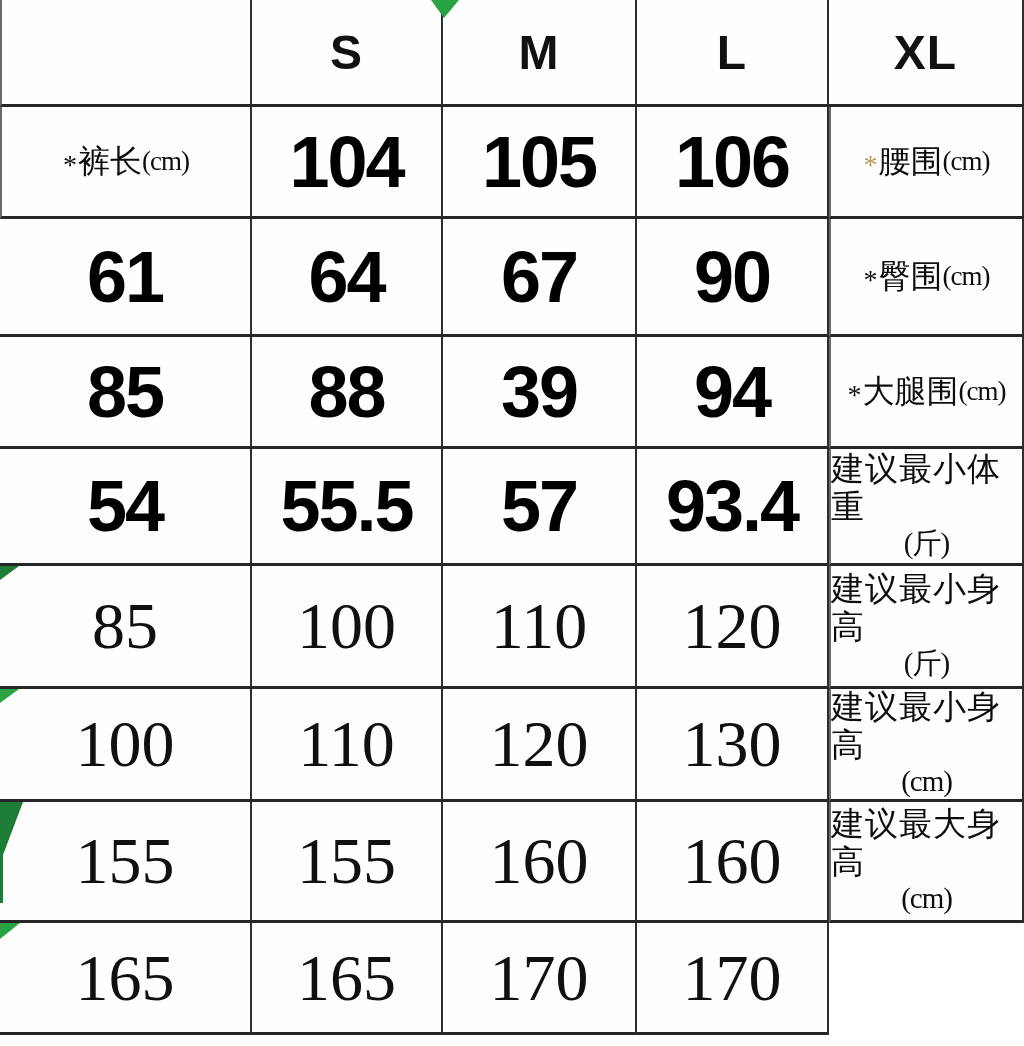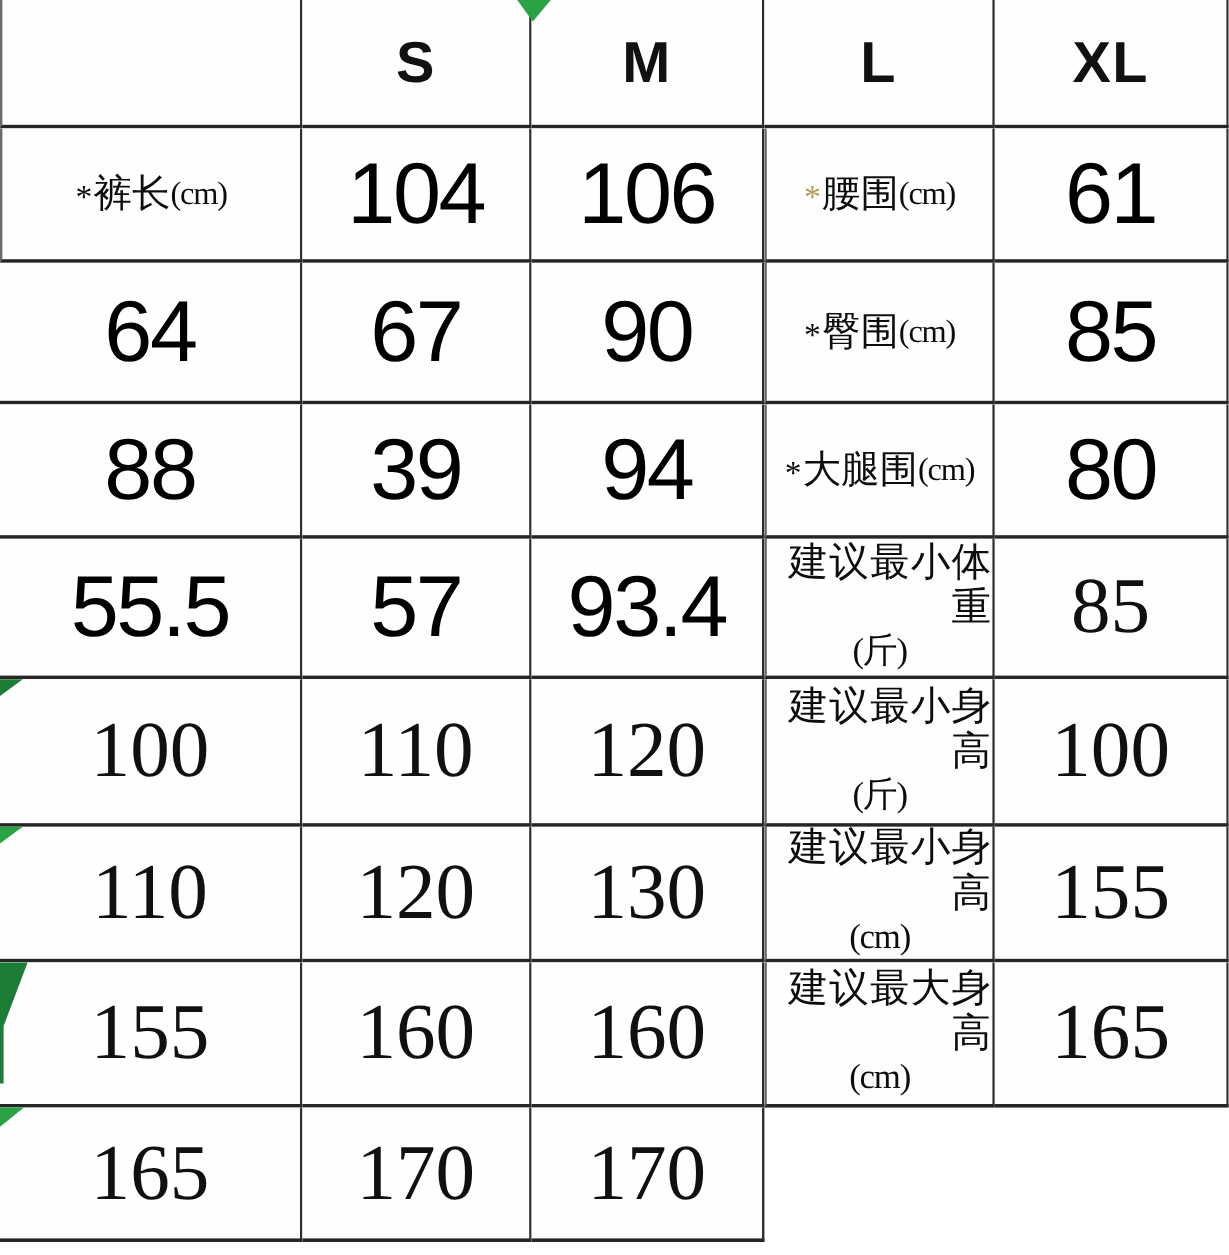--- a/index.html
+++ b/index.html
@@ -7,29 +7,29 @@
          font-family:"Liberation Serif","DejaVu Serif",serif;color:#0d0d0d;}
   .tbl{position:absolute;left:0;top:0;display:grid;
        grid-template-columns:252px 191px 194px 192px 195px;
        grid-template-rows:107px 112px 118px 112px 117px 123px 113px 121px 112px;
        width:1024px;}
   .cell{box-sizing:border-box;background:#fffefe;display:flex;align-items:center;justify-content:center;
         border-right:2px solid #2e2e2e;border-bottom:3px solid #262626;overflow:hidden;}
   .first-col{border-left:2px solid #6b6b6b;}
   .hdr{font-family:"Liberation Sans","DejaVu Sans",sans-serif;font-weight:bold;font-size:48px;
        letter-spacing:1px;color:#111;}
-  .num-bold{font-family:"Liberation Sans","DejaVu Sans",sans-serif;font-weight:400;font-size:72px;
+  .num-bold{font-family:"Liberation Sans","DejaVu Sans",sans-serif;font-weight:700;font-size:72px;
        letter-spacing:-2px;color:#000;}
   .num-serif{font-family:"Liberation Serif","DejaVu Serif",serif;font-weight:400;font-size:66px;color:#101010;}
   .rowlabel{font-size:32px;white-space:nowrap;}
   .rowlabel .star{font-size:28px;position:relative;top:3px;margin-right:1px;}
   .rowlabel .star.gold{color:#b49b5a;}
   .rowlabel .unit{font-size:27px;letter-spacing:-1px;font-weight:400;}
   .rowlabel.heavy .cjk{font-weight:400;}
-  .twoline{flex-direction:column;line-height:1.15;text-align:right;}
+  .twoline{flex-direction:column;line-height:1.15;text-align:left;}
   .twoline .l1{font-size:33px;letter-spacing:1px;}
   .twoline .l2{font-size:29px;letter-spacing:-1px;}
   .flags{position:absolute;left:0;top:0;width:1024px;height:1046px;pointer-events:none;}
 </style>
 </head>
 <body>
 
 <div class="stage">
   <div class="tbl">
 
@@ -38,20 +38,21 @@
     <div class="cell hdr">M</div>
     <div class="cell hdr">L</div>
     <div class="cell hdr">XL</div>
 
     <div class="cell first-col rowlabel">
       <span class="star">*</span>
         <span class="cjk">裤长</span>
         <span class="unit">(cm)</span>
     </div>
     <div class="cell num-bold">104</div>
+    <div class="cell num-bold">105</div>
     <div class="cell num-bold">106</div>
 
     <div class="cell first-col rowlabel heavy">
       <span class="star gold">*</span>
         <span class="cjk">腰围</span>
         <span class="unit">(cm)</span>
     </div>
     <div class="cell num-bold">61</div>
     <div class="cell num-bold">64</div>
     <div class="cell num-bold">67</div>
@@ -65,21 +66,21 @@
     <div class="cell num-bold">85</div>
     <div class="cell num-bold">88</div>
     <div class="cell num-bold">39</div>
     <div class="cell num-bold">94</div>
 
     <div class="cell first-col rowlabel">
       <span class="star">*</span>
         <span class="cjk">大腿围</span>
         <span class="unit">(cm)</span>
     </div>
-    <div class="cell num-bold">80</div>
+    <div class="cell num-bold">54</div>
     <div class="cell num-bold">55.5</div>
     <div class="cell num-bold">57</div>
     <div class="cell num-bold">93.4</div>
 
     <div class="cell first-col twoline">
       <span class="l1">建议最小体重</span>
       <span class="l2">(斤)</span>
     </div>
     <div class="cell num-serif">85</div>
     <div class="cell num-serif">100</div>

